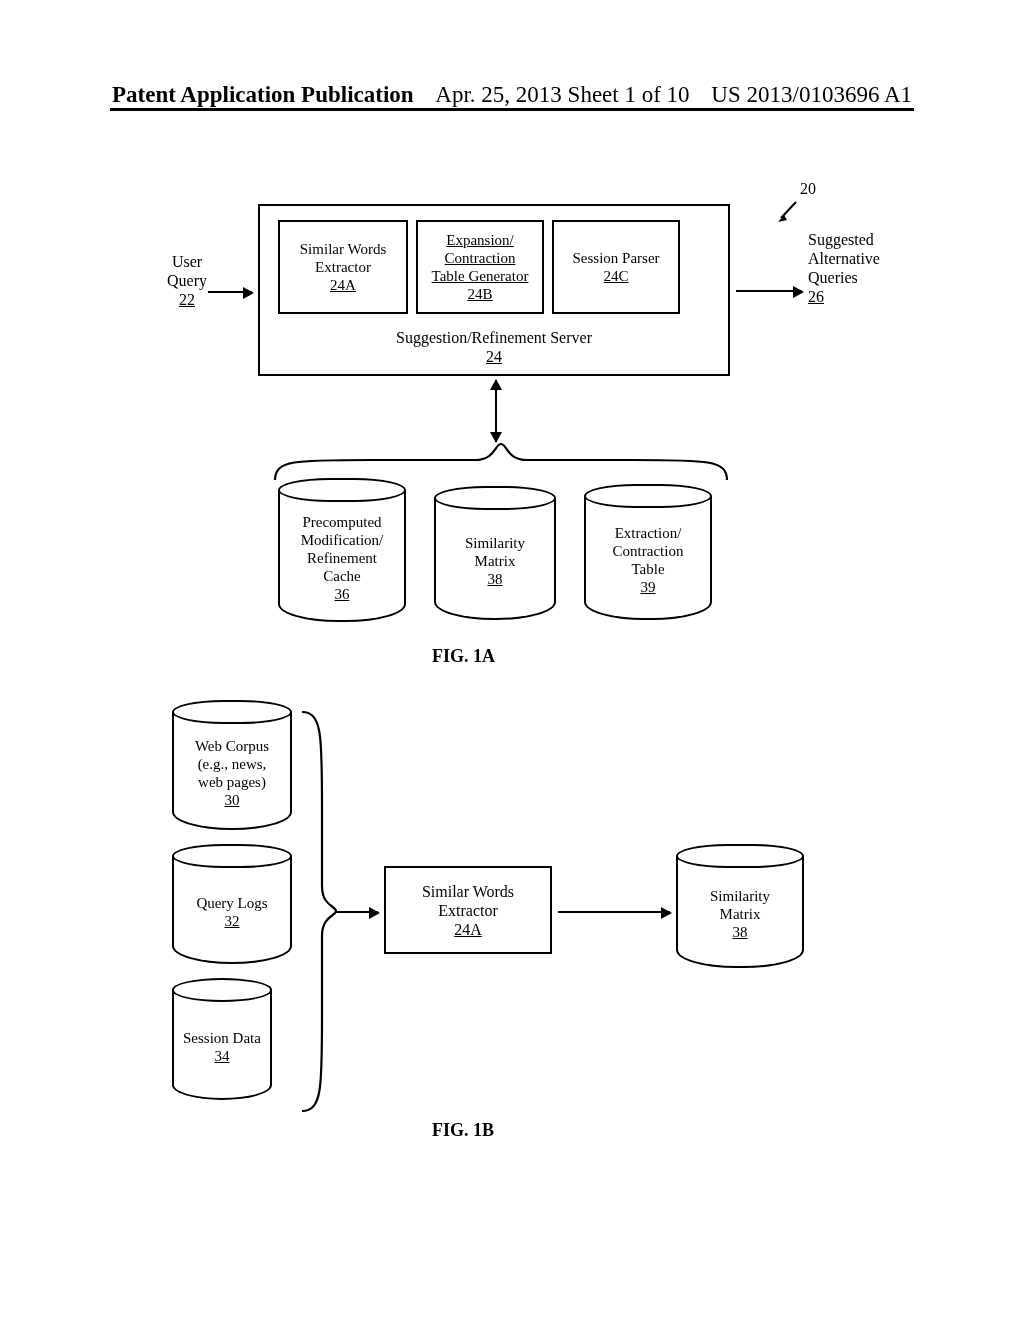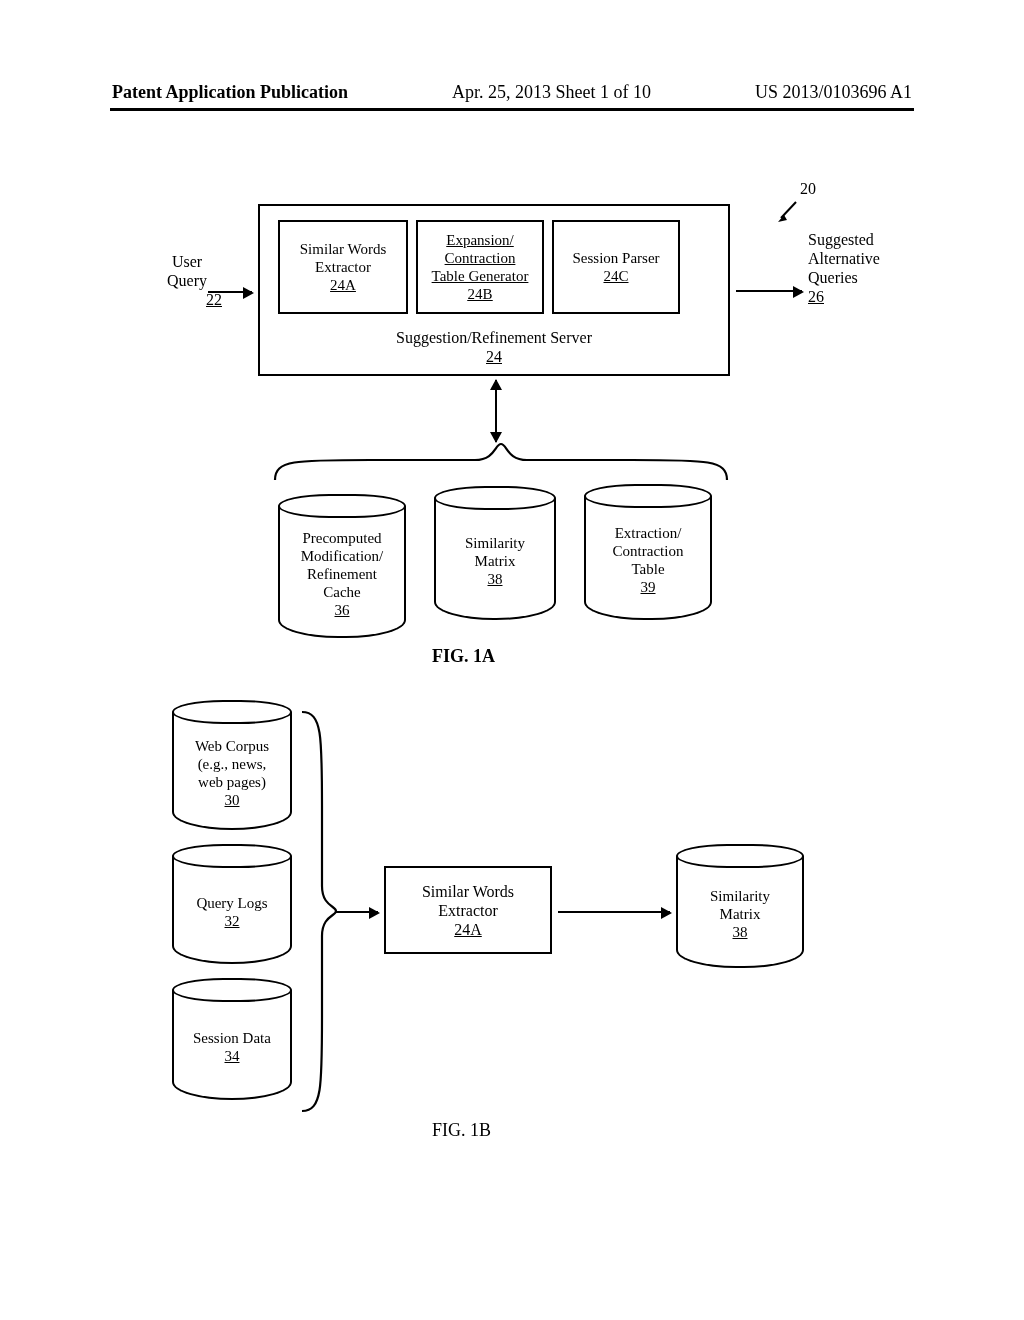--- a/index.html
+++ b/index.html
@@ -15,21 +15,21 @@
     position: absolute;
     left: 0; top: 0; width: 1024px; height: 1320px;
   }
   .header {
     position: absolute;
     top: 82px;
     left: 112px;
     width: 800px;
     display: flex;
     justify-content: space-between;
-    font-size: 18px;
+    font-size: 23px;
     text-align: center;
   }
   .header .pubtype { font-weight: bold; }
   .header .date {}
   .header .patno {}
   .rule {
     position: absolute;
     top: 108px;
     left: 110px;
     width: 804px;
@@ -40,21 +40,21 @@
   
   .abs { position: absolute; }
 
   
   
   .user-query-lbl {
     left: 152px; top: 252px;
     width: 70px;
     text-align: center; font-size: 16px; line-height: 19px;
   }
-  .user-query-lbl .rn { text-decoration: underline; text-align: right; }
+  .user-query-lbl .rn { text-decoration: underline; }
 
   
   .sugg-alt-lbl {
     left: 808px; top: 230px;
     width: 110px;
     text-align: left; font-size: 16px; line-height: 19px;
   }
   .sugg-alt-lbl .rn { text-decoration: underline; }
 
   
@@ -133,48 +133,48 @@
     border-radius: 60px / 14px;
     background: #fff;
   }
   .cyl .body {
     position: absolute; left: 0; right: 0; top: 10px; bottom: 4px;
     display: flex; flex-direction: column; justify-content: center; align-items: center;
     text-align: center; font-size: 15px; line-height: 18px; padding: 4px;
   }
   .cyl .body .rn { text-decoration: underline; }
 
-  .cyl-pmr { left: 278px; top: 506px; width: 128px; height: 132px; padding-left: 36px; }
+  .cyl-pmr { left: 278px; top: 490px; width: 128px; height: 132px; padding-left: 36px; }
   .cyl-sim { left: 434px; top: 498px; width: 122px; height: 122px; }
   .cyl-ect { left: 584px; top: 496px; width: 128px; height: 124px; }
 
   .fig1a-lbl { left: 432px; top: 646px; font-size: 18px; font-weight: bold; }
 
   
   .cyl-wc { left: 172px; top: 712px; width: 120px; height: 118px; }
   .cyl-ql { left: 172px; top: 856px; width: 120px; height: 108px; }
-  .cyl-sd { left: 172px; top: 990px; width: 120px; height: 110px; }
+  .cyl-sd { left: 172px; top: 990px; width: 100px; height: 110px; }
 
   .brace2 { left: 298px; top: 706px; width: 42px; height: 411px; }
 
   .arrow-b1 { left: 336px; top: 911px; width: 42px; }
 
   .swe-box {
     left: 384px; top: 866px; width: 168px; height: 88px;
     border: 2.2px solid #000;
     display: flex; flex-direction: column; justify-content: center; align-items: center;
     text-align: center; font-size: 16px; line-height: 19px;
   }
   .swe-box .rn { text-decoration: underline; }
 
   .arrow-b2 { left: 558px; top: 911px; width: 112px; }
 
   .cyl-sim2 { left: 676px; top: 856px; width: 128px; height: 112px; }
 
-  .fig1b-lbl { left: 432px; top: 1120px; font-size: 18px; font-weight: normal; }
+  .fig1b-lbl { left: 432px; top: 1120px; font-size: 18px; font-weight: bold; }
 </style>
 </head>
 <body>
 
 <div class="page">
 
   <div class="header">
     <span class="pubtype">Patent Application Publication</span>
     <span class="date">Apr. 25, 2013  Sheet 1 of 10</span>
     <span class="patno">US 2013/0103696 A1</span>

